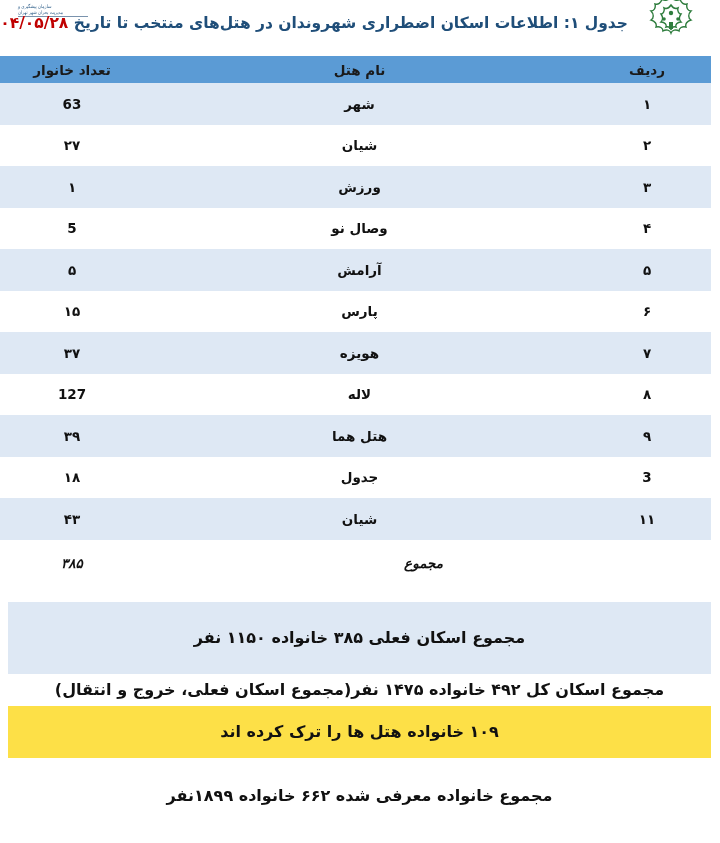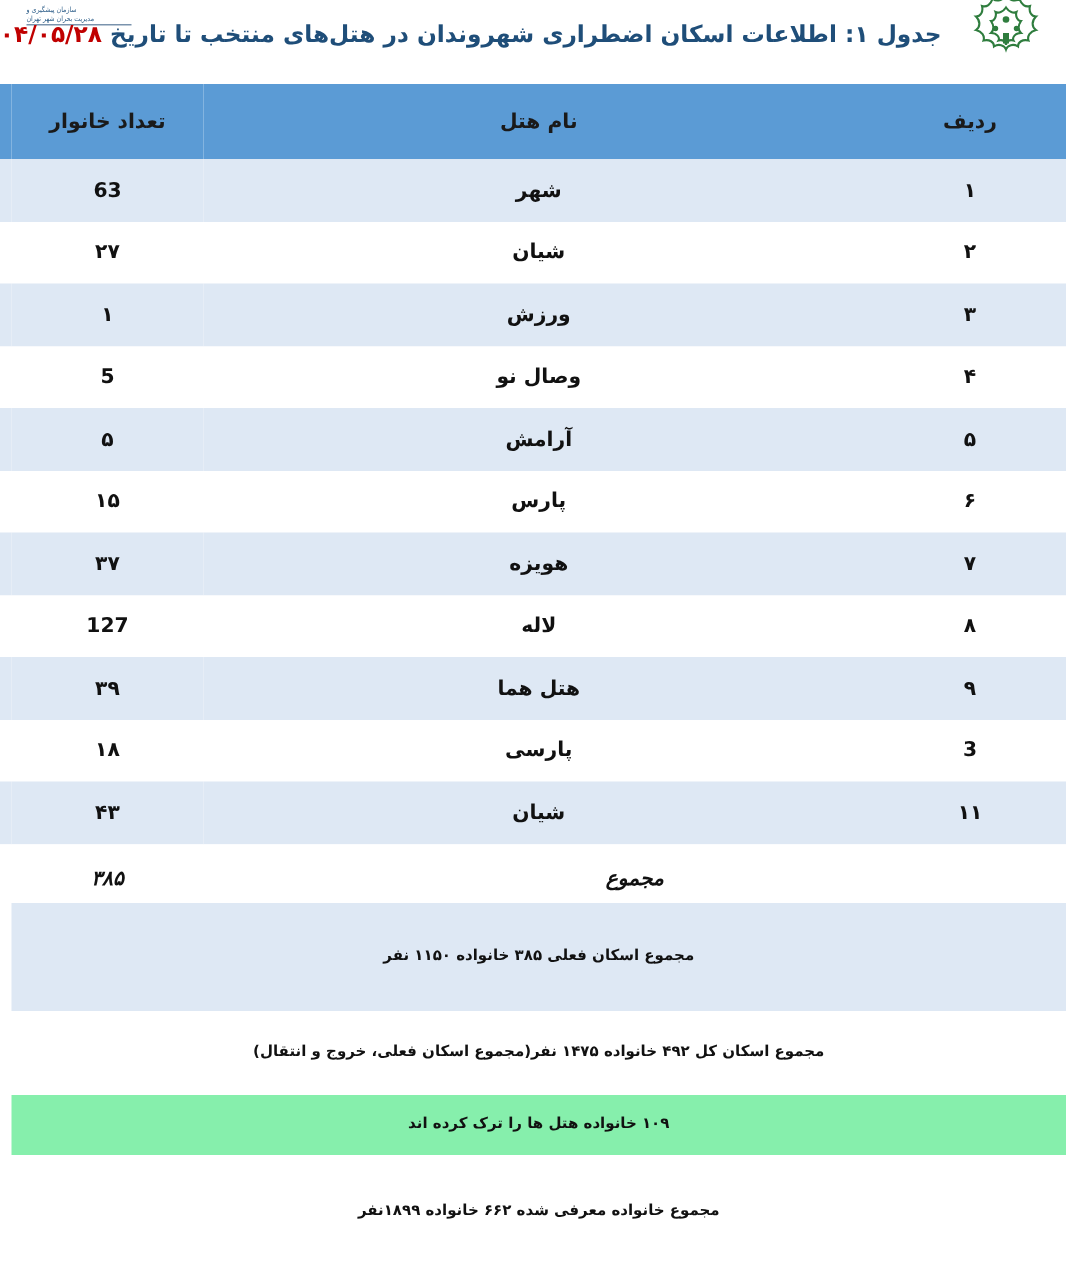--- a/index.html
+++ b/index.html
@@ -90,21 +90,21 @@
   table.data-table th,
   table.data-table td {
     border: none;
     text-align: center;
     vertical-align: middle;
     font-size: 13.5px;
     font-weight: bold;
     padding: 0;
   }
   thead th {
-    height: 50px;
+    height: 27px;
     background: #5b9bd5;
     color: #1a1a1a;
     font-size: 14px;
     border-left: 1px solid #ffffff;
   }
   thead th:first-child { border-left: none; }
 
   tbody td {
     height: 41.5px;
     border-left: 1px solid #ffffff;
@@ -133,29 +133,29 @@
     left: 8px;
     width: 703px;
     direction: rtl;
   }
   .summary-row {
     width: 703px;
     display: flex;
     align-items: center;
     justify-content: center;
     text-align: center;
-    font-size: 10px;
+    font-size: 16px;
     font-weight: bold;
     color: #111111;
     line-height: 20px;
     box-sizing: border-box;
   }
   .summary-row.band  { background: #dee8f4; height: 72px; }
-  .summary-row.plain { background: #ffffff; height: 56px; }
-  .summary-row.band2 { background: #86efac; height: 40px; }
+  .summary-row.plain { background: #ffffff; height: 32px; }
+  .summary-row.band2 { background: #fde047; height: 52px; }
   .summary-row.tail  { background: #ffffff; height: 75px; }
 </style>
 </head>
 <body>
 
 <div class="header-band">
 
   <div class="org-logo">
     <div class="org-line">سازمان پیشگیری و</div>
     <div class="org-line">مدیریت بحران شهر تهران</div>
@@ -257,21 +257,21 @@
         <td>۳۹۰</td>
       </tr>
       <tr class="band">
         <td>۹</td>
         <td>هتل هما</td>
         <td>۳۹</td>
         <td>۱۰۸</td>
       </tr>
       <tr class="plain">
         <td>3</td>
-        <td>پارسی</td>
+        <td>جدول</td>
         <td>۱۸</td>
         <td>۵۳</td>
       </tr>
       <tr class="band">
         <td>۱۱</td>
         <td>شیان</td>
         <td>۴۳</td>
         <td>۱۵۰</td>
       </tr>
       <tr class="total-row">

